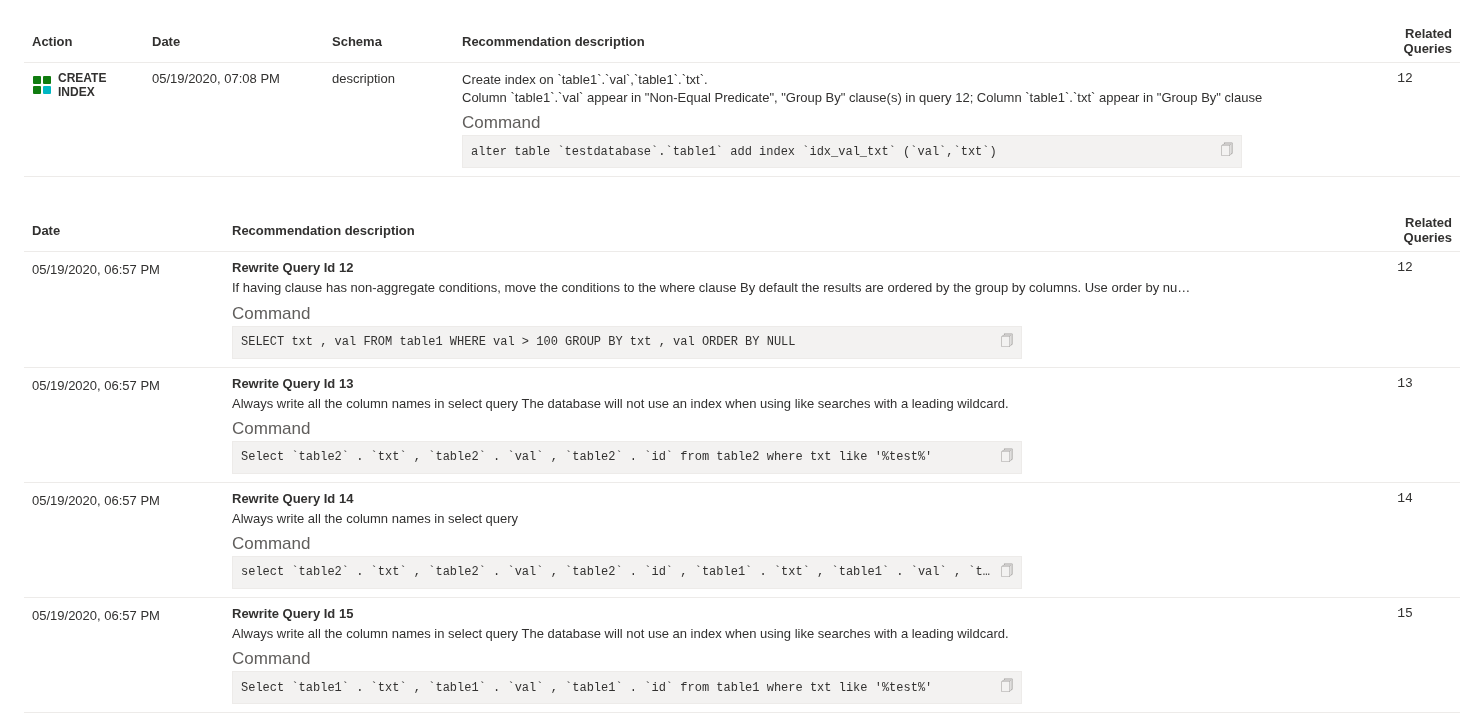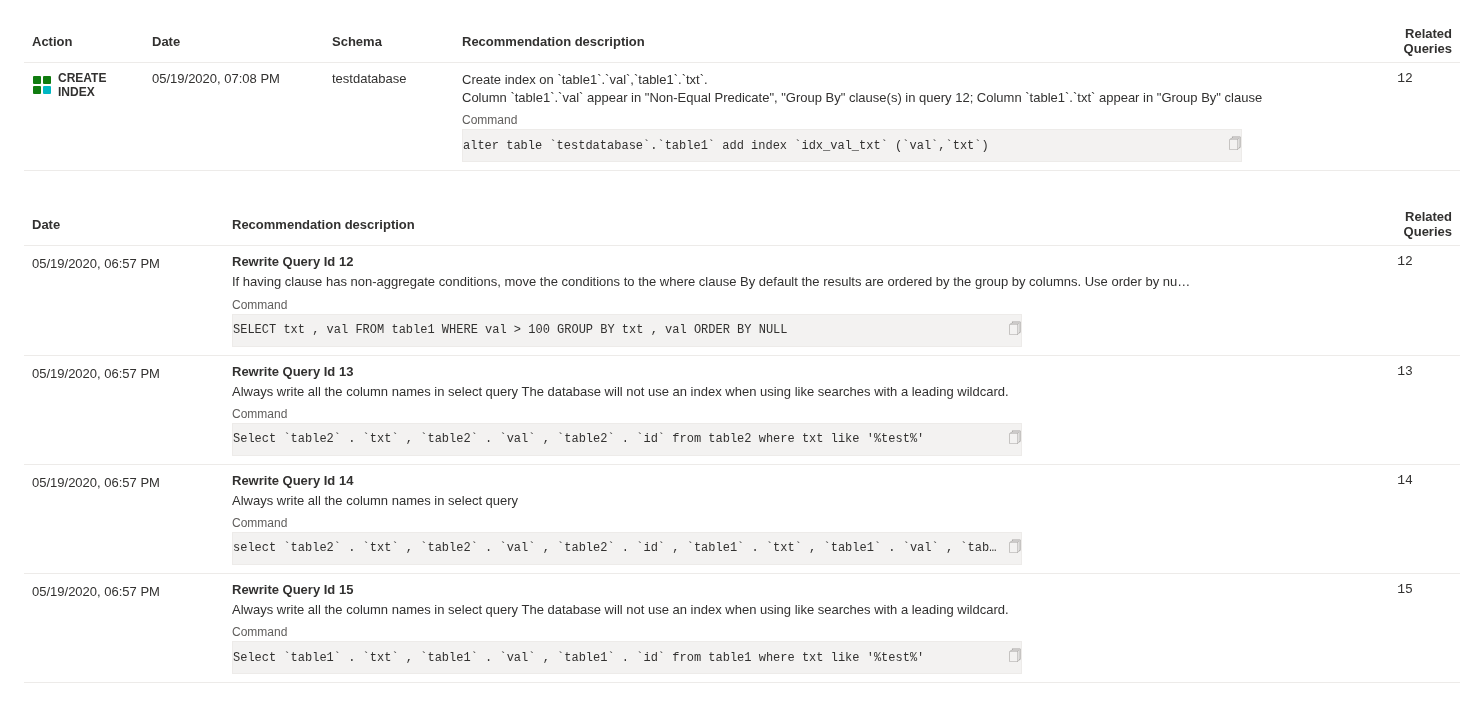--- a/index.html
+++ b/index.html
@@ -65,28 +65,28 @@
     .rec-desc {
       color: #323130;
       margin-bottom: 6px;
       line-height: 1.4;
       white-space: nowrap;
       overflow: hidden;
       text-overflow: ellipsis;
       max-width: 960px;
     }
     .command-label {
-      font-size: 12px;
+      font-size: 17px;
       color: #605e5c;
       margin-bottom: 2px;
     }
     .command-box {
       background: #f3f2f1;
       border: 1px solid #edebe9;
-      padding: 5px 0;
+      padding: 5px 8px;
       font-family: 'Consolas', 'Courier New', monospace;
       font-size: 12px;
       color: #323130;
       display: flex;
       align-items: center;
       justify-content: space-between;
       max-width: 790px;
     }
     .command-text {
       white-space: nowrap;
@@ -132,21 +132,21 @@
       <svg class="create-index-icon" viewBox="0 0 20 20" xmlns="http://www.w3.org/2000/svg">
         <rect x="1" y="1" width="8" height="8" fill="#107c10" rx="1"></rect>
         <rect x="11" y="1" width="8" height="8" fill="#107c10" rx="1"></rect>
         <rect x="1" y="11" width="8" height="8" fill="#107c10" rx="1"></rect>
         <rect x="11" y="11" width="8" height="8" fill="#00b7c3" rx="1"></rect>
       </svg>
       <span class="action-label">CREATE INDEX</span>
     </div>
   </td>
           <td class="col-date">05/19/2020, 07:08 PM</td>
-          <td class="col-schema">testdatabase</td>
+          <td class="col-schema">description</td>
           <td class="col-desc">
     <div class="rec-desc">Create index on `table1`.`val`,`table1`.`txt`.<br>Column `table1`.`val` appear in "Non-Equal Predicate", "Group By" clause(s) in query 12; Column `table1`.`txt` appear in "Group By" clause</div>
     <div class="command-label">Command</div>
     <div class="command-box index-rec-command-box">
       <span class="command-text">alter table `testdatabase`.`table1` add index `idx_val_txt` (`val`,`txt`)</span>
       <span class="copy-icon" title="Copy">🗍</span>
     </div>
   </td>
           <td class="col-related related-num">12</td>
         </tr>

